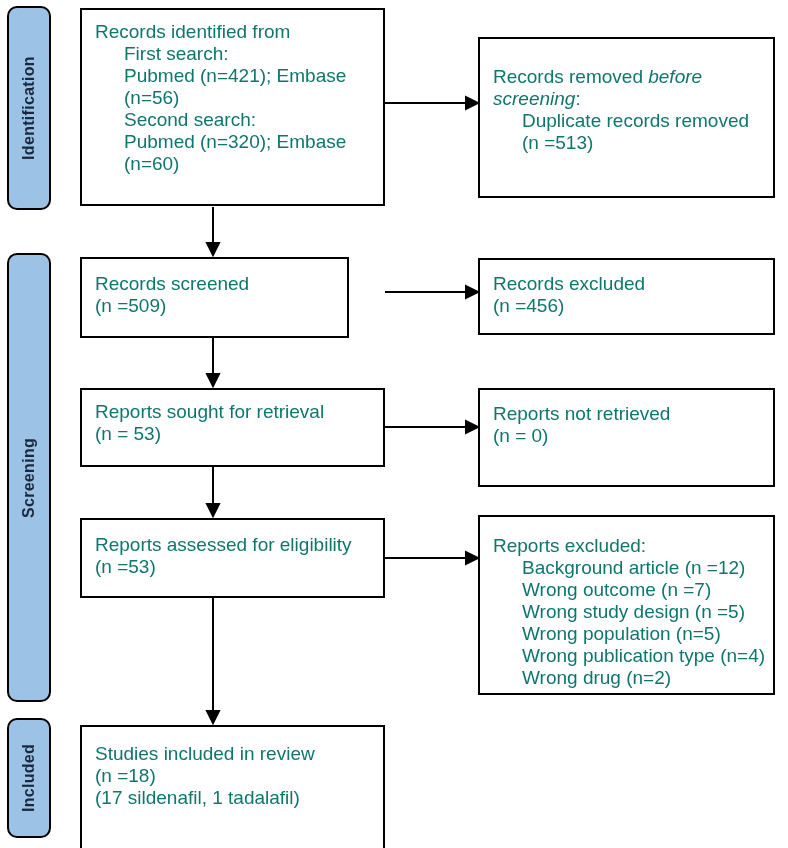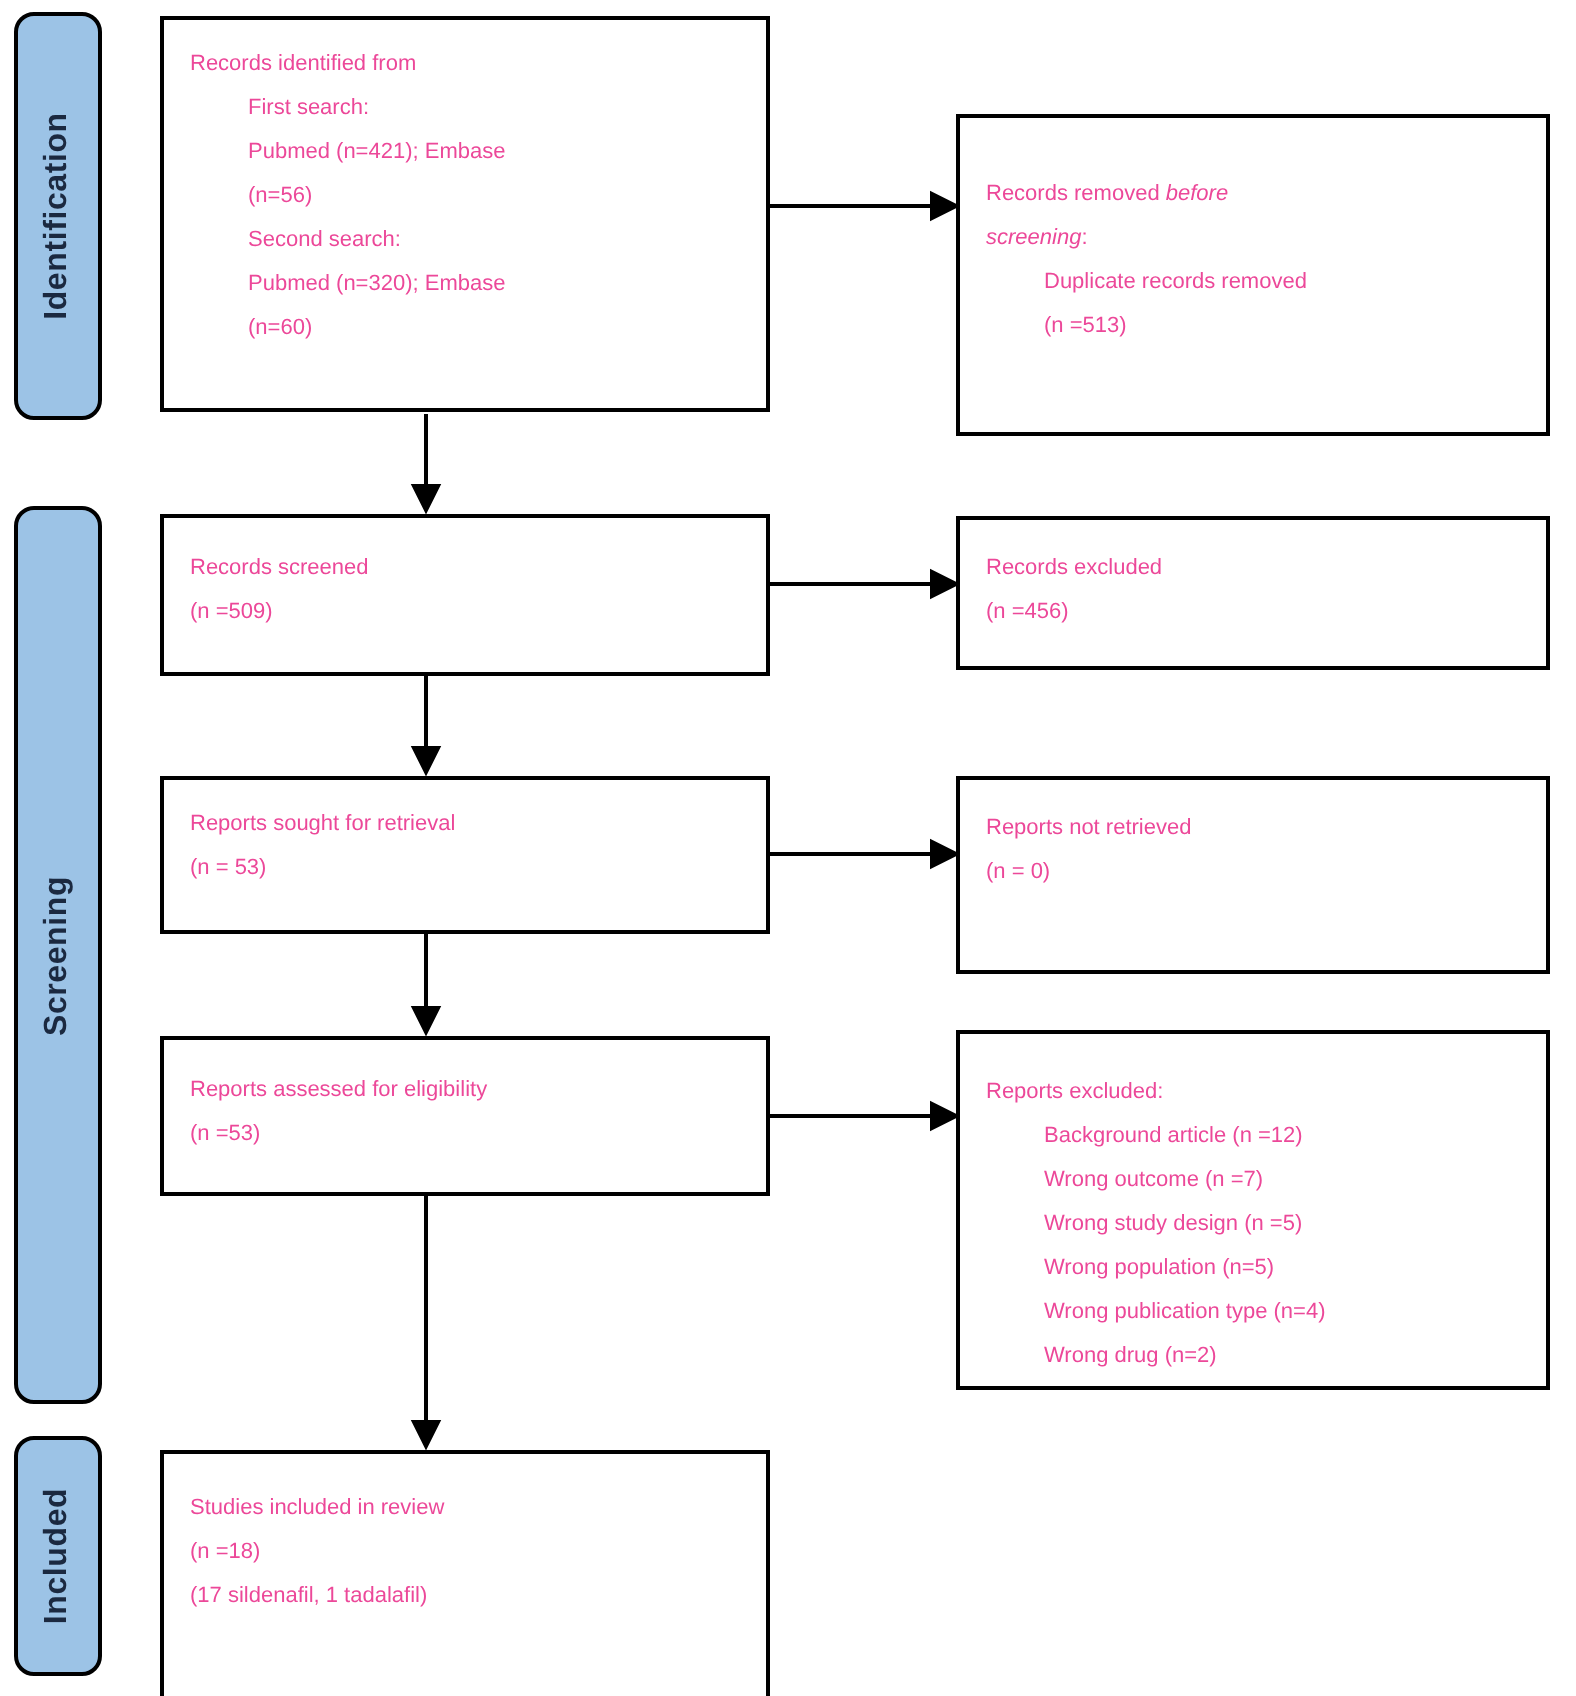--- a/index.html
+++ b/index.html
@@ -35,30 +35,30 @@
     letter-spacing: 0.3px;
   }
   #stage-identification { left: 7px;  top: 6px;   width: 44px; height: 204px; }
   #stage-screening      { left: 7px;  top: 253px; width: 44px; height: 449px; }
   #stage-included       { left: 7px;  top: 718px; width: 44px; height: 120px; }
   .box {
     position: absolute;
     background: #ffffff;
     border: 2px solid #000000;
     box-sizing: border-box;
-    font-size: 11px;
+    font-size: 19px;
     line-height: 22px;
-    color: #ec4899;
+    color: #0f766e;
   }
   .box .line   { white-space: nowrap; }
   .box .indent { padding-left: 29px; }
   .it { font-style: italic; }
   #box-identified       { left: 80px;  top: 8px;   width: 305px; height: 198px; padding: 11px 8px 0 13px; }
-  #box-removed          { left: 478px; top: 37px;  width: 297px; height: 161px; padding: 27px 8px 16px 13px; margin-top: 20px; }
-  #box-screened         { left: 80px;  top: 257px; width: 305px; height: 81px;  padding: 14px 8px 0 13px; }
+  #box-removed          { left: 478px; top: 37px;  width: 297px; height: 161px; padding: 27px 8px 16px 13px; }
+  #box-screened         { left: 80px;  top: 257px; width: 269px; height: 81px;  padding: 14px 8px 0 13px; }
   #box-records-excluded { left: 478px; top: 258px; width: 297px; height: 77px;  padding: 13px 8px 0 13px; }
   #box-sought           { left: 80px;  top: 388px; width: 305px; height: 79px;  padding: 11px 26px 0 13px; }
   #box-not-retrieved    { left: 478px; top: 388px; width: 297px; height: 99px;  padding: 13px 0 0 13px; }
   #box-assessed         { left: 80px;  top: 518px; width: 305px; height: 80px;  padding: 14px 8px 0 13px; }
   #box-reports-excluded { left: 478px; top: 515px; width: 297px; height: 180px; padding: 18px 8px 0 13px; }
   #box-included         { left: 80px;  top: 725px; width: 305px; height: 136px; padding: 16px 8px 0 13px; }
 </style>
 </head>
 <body>
 

